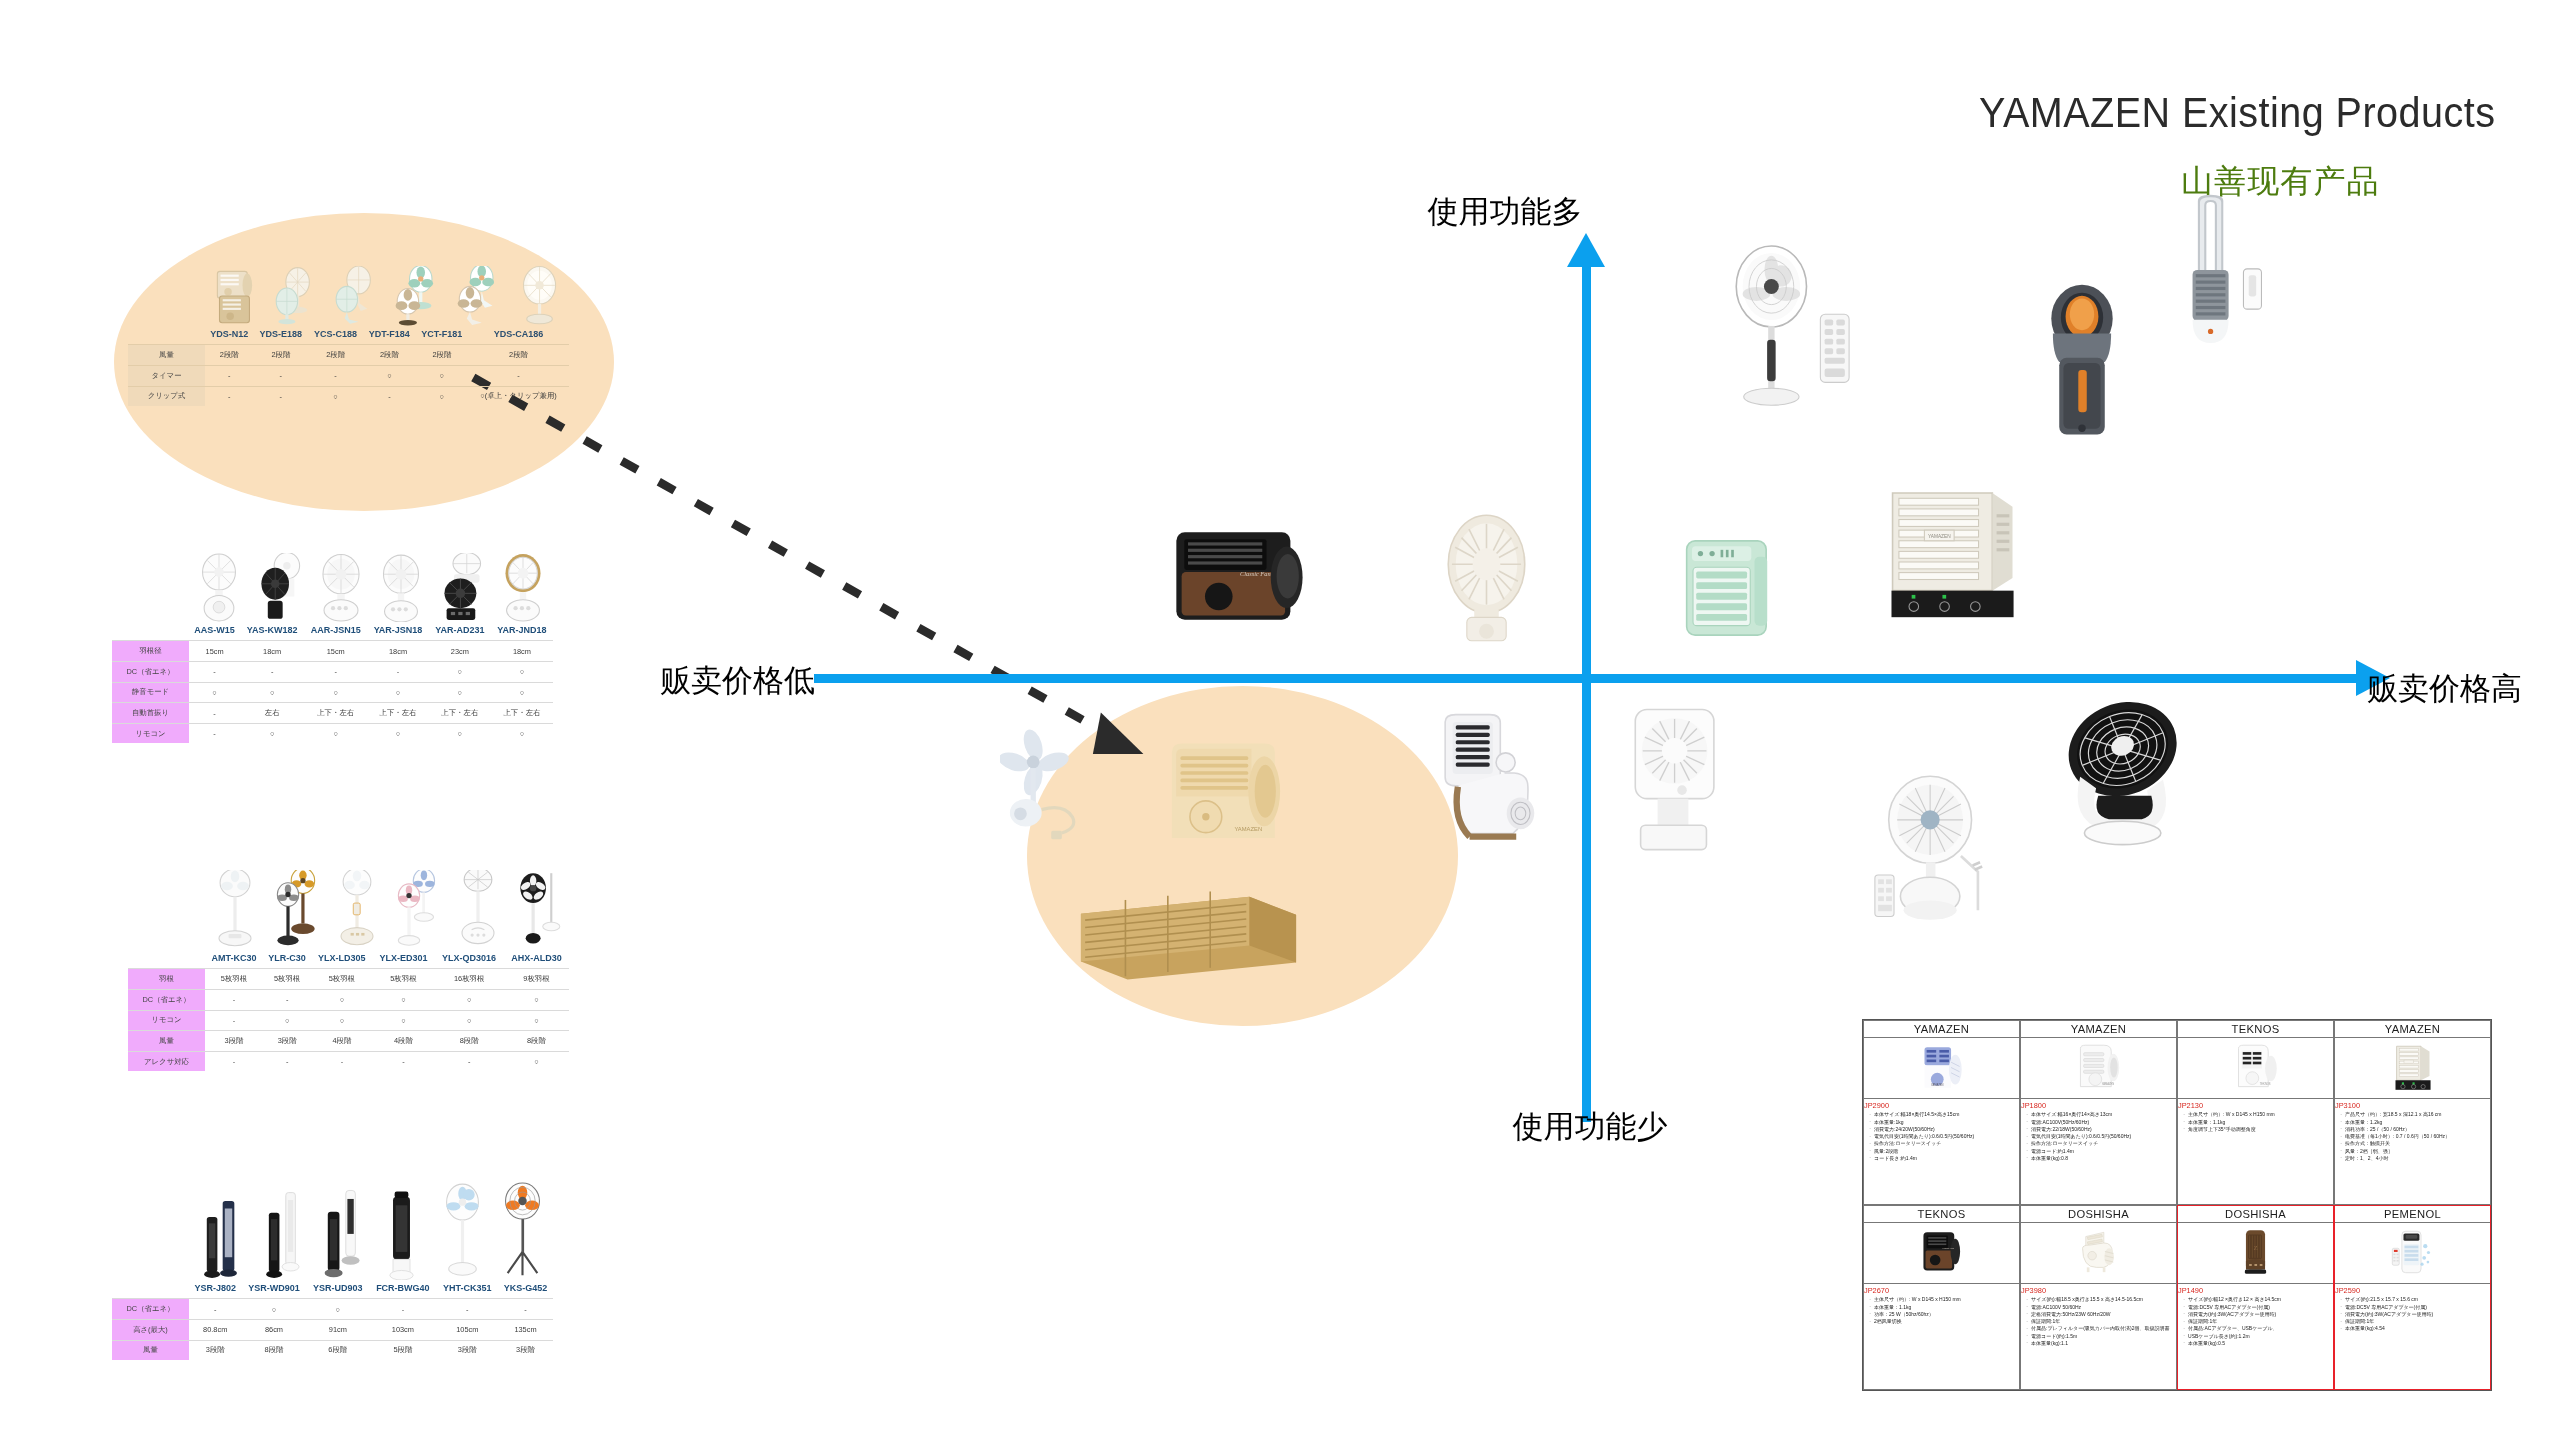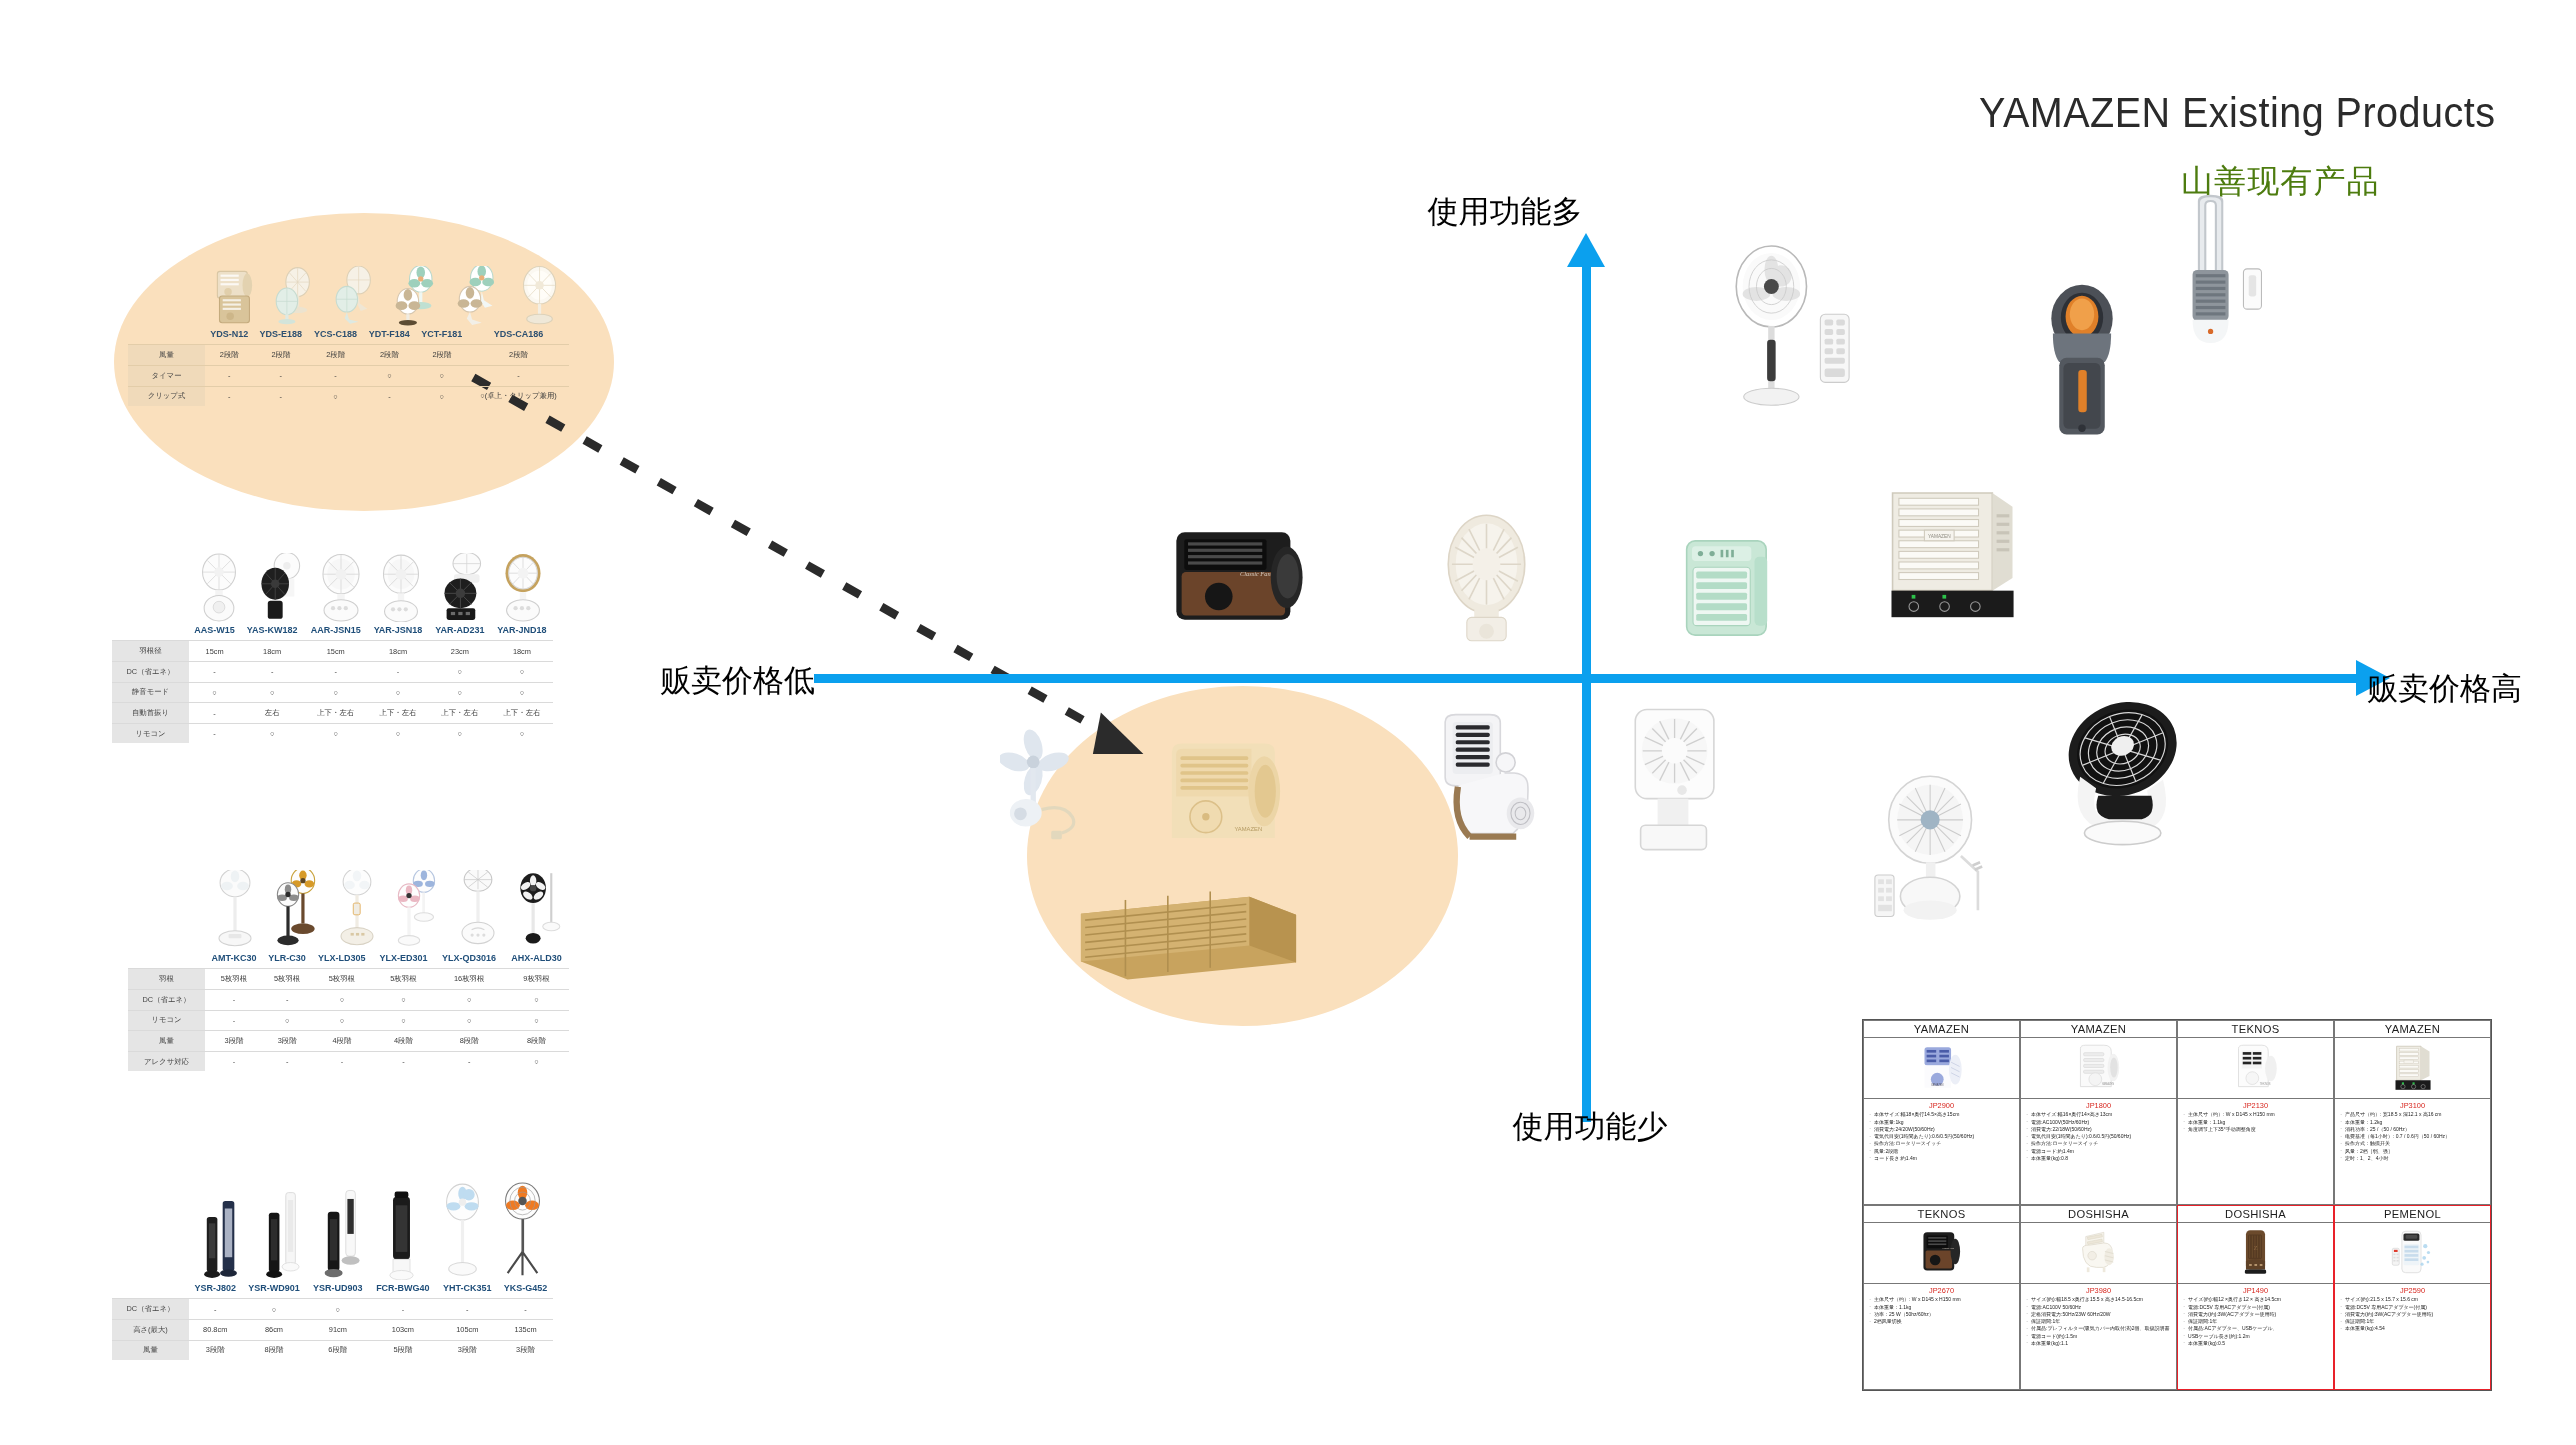--- a/index.html
+++ b/index.html
@@ -70,21 +70,21 @@
   .ptable th.modelcell {
     font-size: 9px; color: #1f4e79; font-weight: 700; text-align: center;
     padding: 3.2px 0 5.3px; background: transparent; border: none;
   }
   .ptable th.corner { width: 77px; border: none; background: transparent; }
   .ptable td, .ptable th.rowhead {
     font-size: 7.4px; text-align: center; color: #3a3a3a;
     border-top: 0.5px solid #dadada; padding: 4.8px 1.1px; background: #ffffff;
   }
   .ptable th.rowhead {
-    background: #e5e5e5; color: #444; font-weight: 400; width: 77px;
+    background: #f0abfc; color: #444; font-weight: 400; width: 77px;
   }
   .ptable.on-oval td, .ptable.on-oval th.rowhead { background: transparent; }
   .ptable.on-oval th.rowhead { background: rgba(235,215,185,.65); }
   .ptable.on-oval th.modelcell { color: #2c4f70; }
   .ptable.on-oval td, .ptable.on-oval th.rowhead { border-top: 0.5px solid #e3cda9; }
 
   
   #cmp-grid {
     position: absolute; left: 1862px; top: 1019px;
     width: 630px; height: 372px;
@@ -94,21 +94,21 @@
   .cmp-cell {
     border: 0.5px solid #777; display: flex; flex-direction: column;
     padding: 0; overflow: hidden; background: #fff;
   }
   .cmp-cell.redbox { border: 1.6px solid #e8212a; }
   .cmp-brand {
     text-align: center; font-size: 11.2px; color: #1c1c1c;
     padding: 2.1px 0 1.6px; border-bottom: 0.5px solid #777; letter-spacing: 0.3px;
   }
   .cmp-pic { height: 61px; display:flex; align-items:center; justify-content:center; border-bottom:0.5px solid #777; }
-  .cmp-code { text-align:center; font-size: 7.4px; color:#d7261e; padding: 2.1px 0 1.6px; }
+  .cmp-code { text-align:left; font-size: 7.4px; color:#d7261e; padding: 2.1px 0 1.6px; }
   .cmp-specs { list-style: none; padding: 0 3.2px 2.1px 5.3px; }
   .cmp-specs li { font-size: 5px; line-height: 1.45; color: #222; position: relative; padding-left: 4.8px; white-space: nowrap; }
   .cmp-specs li::before { content: "·"; position:absolute; left:0; top:-0.5px; color:#444; }
 
   .pimg { display:block; }
 </style>
 </head>
 <body>
 
 <div id="stage">

